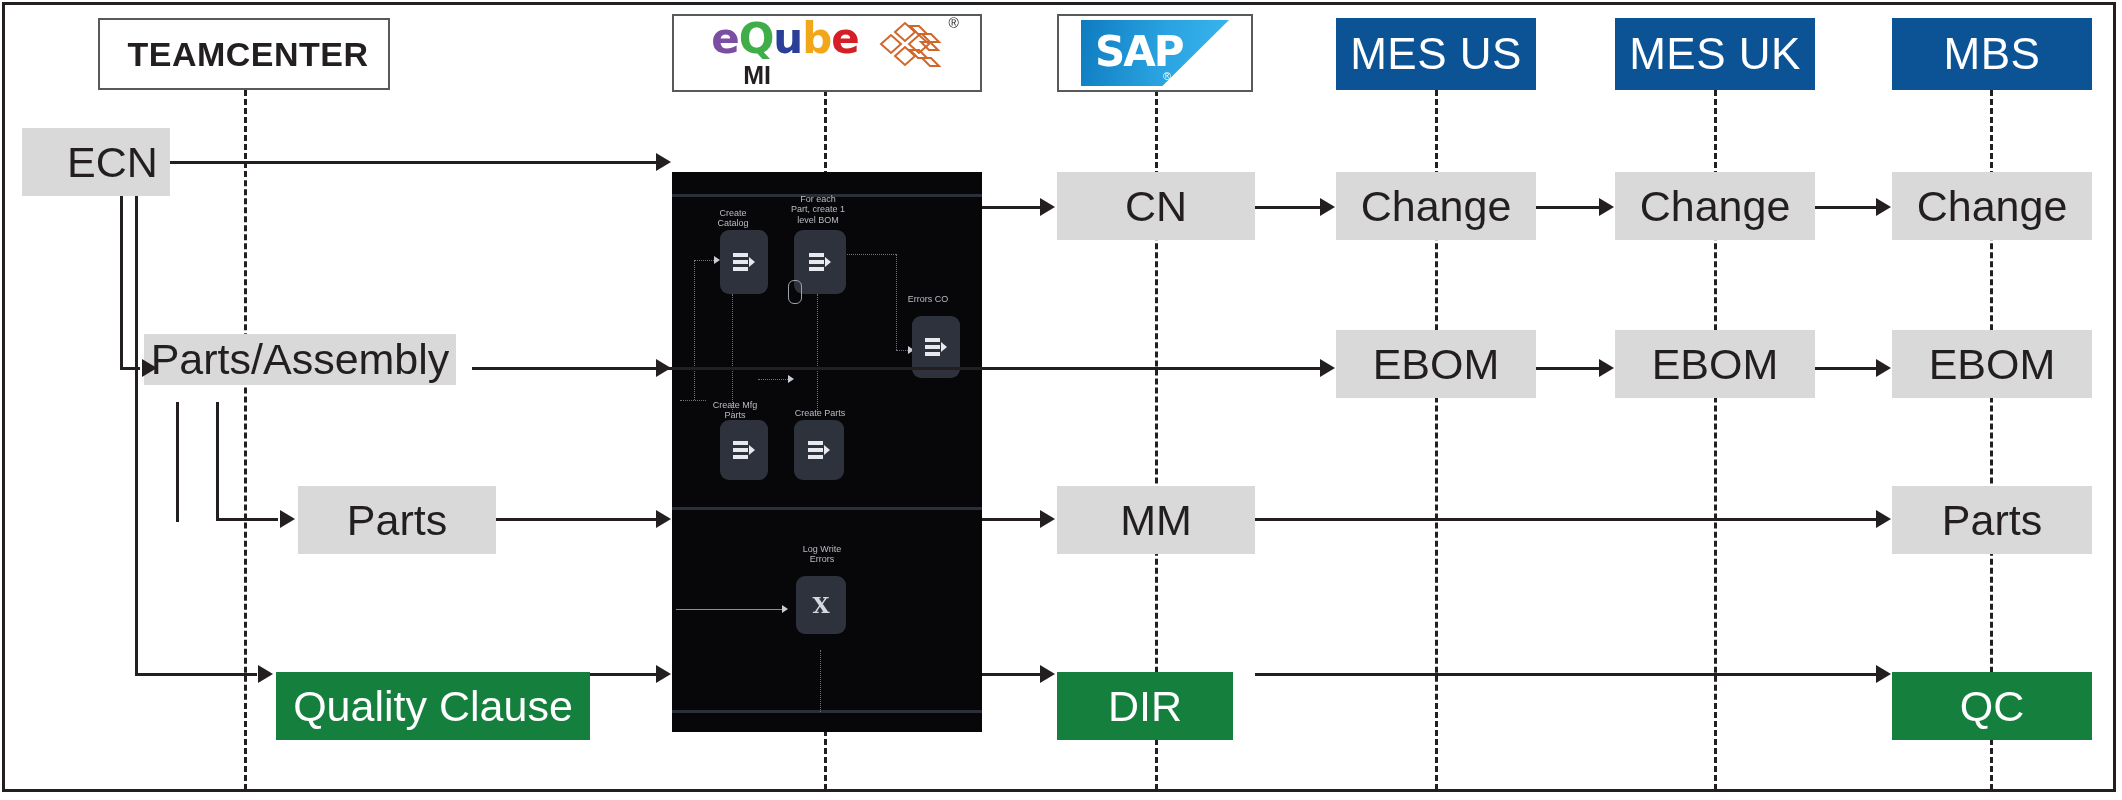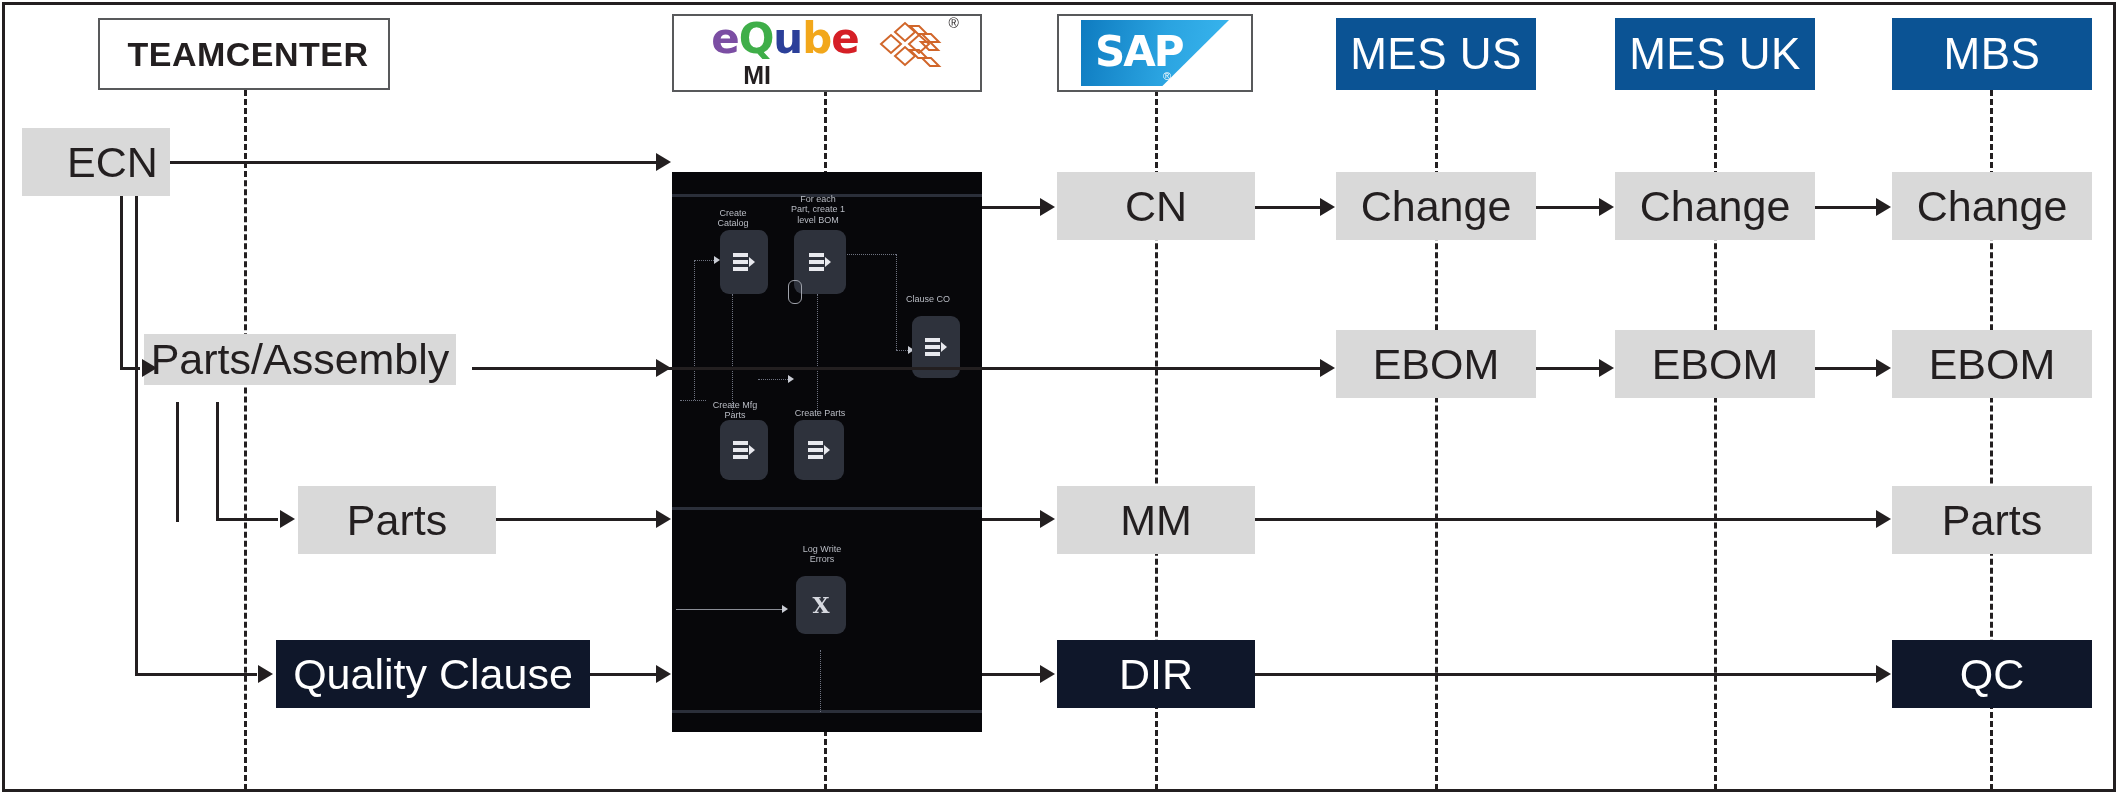--- a/index.html
+++ b/index.html
@@ -13,21 +13,21 @@
   
   .hdr{position:absolute;box-sizing:border-box;display:flex;align-items:center;justify-content:center;}
   .hdr-white{background:#fff;border:2px solid #58595b;}
   .hdr-blue{background:#0b5394;}
   .hdr-blue span{color:#fff;font-size:44px;font-weight:400;letter-spacing:.5px;}
   .tc-label{font-size:34px;font-weight:bold;color:#231f20;letter-spacing:.5px;}
 
   
   .node{position:absolute;box-sizing:border-box;display:flex;align-items:center;justify-content:center;}
   .node.grey{background:#d9d9d9;}
-  .node.blue{background:#0f172a;}
+  .node.blue{background:#15803d;margin-top:32px;}
   .node span{font-size:43px;color:#231f20;font-weight:400;white-space:nowrap;}
   .node.blue span{color:#fff;}
 
   
   .hline{position:absolute;height:0;border-top:3px solid #231f20;}
   .vline{position:absolute;width:0;border-left:3px solid #231f20;}
   .arrow{position:absolute;width:0;height:0;border-left:15px solid #231f20;
          border-top:9px solid transparent;border-bottom:9px solid transparent;}
 
   
@@ -168,21 +168,21 @@
     <div class="fs-node" style="left:122px;top:58px;width:52px;height:64px;">
       <span class="fs-icon">
         <i style="top:3px;"></i>
           <i style="top:10px;"></i>
           <i style="top:17px;"></i>
           <b></b>
       </span>
     </div>
     <div style="position:absolute;left:116px;top:108px;width:12px;height:22px;border:1px solid #9fa2ab;border-radius:6px;"></div>
 
-    <div class="fs-lbl" style="left:218px;top:122px;width:76px;">Clause CO</div>
+    <div class="fs-lbl" style="left:218px;top:122px;width:76px;">Errors CO</div>
     <div class="fs-node" style="left:240px;top:144px;width:48px;height:62px;">
       <span class="fs-icon">
         <i style="top:3px;"></i>
           <i style="top:10px;"></i>
           <i style="top:17px;"></i>
           <b></b>
       </span>
     </div>
 
     <div class="fs-lbl" style="left:26px;top:228px;width:74px;">Create Mfg<br>Parts</div>
@@ -223,21 +223,21 @@
   <div class="node blue" style="left:276px;top:640px;width:314px;height:68px;">
     <span>Quality Clause</span>
   </div>
 
   <div class="node grey" style="left:1057px;top:172px;width:198px;height:68px;">
     <span>CN</span>
   </div>
   <div class="node grey" style="left:1057px;top:486px;width:198px;height:68px;">
     <span>MM</span>
   </div>
-  <div class="node blue" style="left:1057px;top:640px;width:198px;height:68px;">
+  <div class="node blue" style="left:1057px;top:640px;width:176px;height:68px;">
     <span>DIR</span>
   </div>
 
   <div class="node grey" style="left:1336px;top:172px;width:200px;height:68px;">
     <span>Change</span>
   </div>
   <div class="node grey" style="left:1336px;top:330px;width:200px;height:68px;">
     <span>EBOM</span>
   </div>
 

